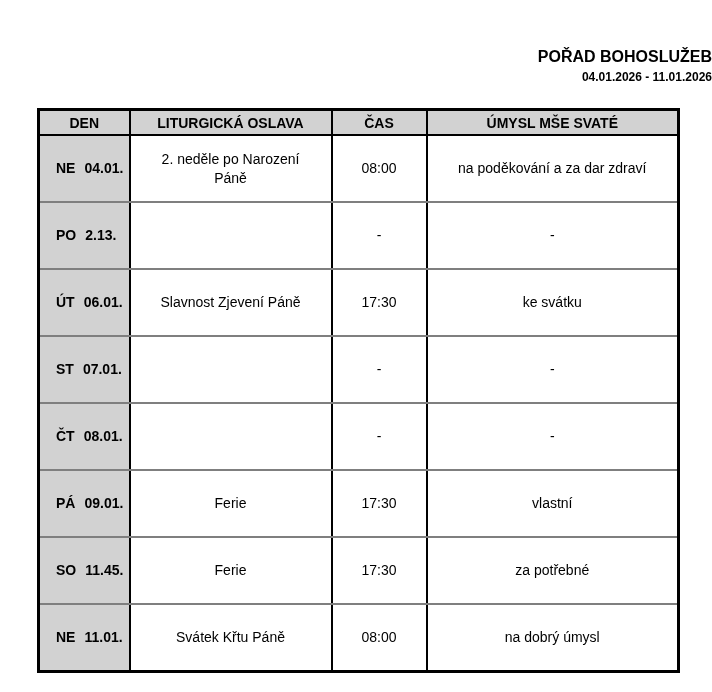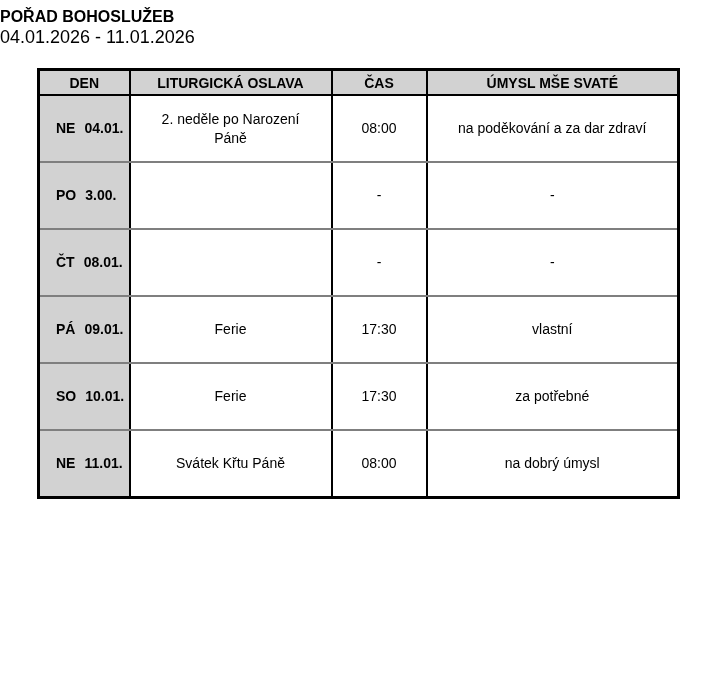--- a/index.html
+++ b/index.html
@@ -11,35 +11,36 @@
     position: relative;
     width: 712px;
     height: 692px;
     background: #ffffff;
     font-family: "Liberation Sans", sans-serif;
     color: #000000;
     overflow: hidden;
   }
   .doc-header {
     padding-top: 6px;
-    text-align: left;
+    text-align: right;
+    margin-top: 40px;
   }
   .doc-title {
     font-size: 16px;
     font-weight: bold;
     line-height: 21px;
   }
   .doc-subtitle {
     font-size: 16px;
     font-weight: bold;
     line-height: 21px;
   }
   .doc-daterange {
-    font-size: 18px;
-    font-weight: normal;
+    font-size: 12px;
+    font-weight: bold;
     line-height: 20px;
   }
   table.schedule {
     border-collapse: collapse;
     table-layout: fixed;
     width: 640px;
     margin: 21px 0 0 37px;
     border: 3px solid #000000;
   }
   table.schedule th {
@@ -101,39 +102,51 @@
       </tr>
     </thead>
     <tbody>
         <tr>
           <td class="day-cell"><span class="day-abbr">NE</span><span class="day-date">04.01.</span></td>
           <td class="celebration-cell">2. neděle po Narození Páně</td>
           <td class="time-cell">08:00</td>
           <td class="intention-cell">na poděkování a za dar zdraví</td>
         </tr>
         <tr>
-          <td class="day-cell"><span class="day-abbr">PO</span><span class="day-date">3.00.</span></td>
+          <td class="day-cell"><span class="day-abbr">PO</span><span class="day-date">2.13.</span></td>
+          <td class="celebration-cell"></td>
+          <td class="time-cell">-</td>
+          <td class="intention-cell">-</td>
+        </tr>
+        <tr>
+          <td class="day-cell"><span class="day-abbr">ÚT</span><span class="day-date">06.01.</span></td>
+          <td class="celebration-cell">Slavnost Zjevení Páně</td>
+          <td class="time-cell">17:30</td>
+          <td class="intention-cell">ke svátku</td>
+        </tr>
+        <tr>
+          <td class="day-cell"><span class="day-abbr">ST</span><span class="day-date">07.01.</span></td>
           <td class="celebration-cell"></td>
           <td class="time-cell">-</td>
           <td class="intention-cell">-</td>
         </tr>
         <tr>
           <td class="day-cell"><span class="day-abbr">ČT</span><span class="day-date">08.01.</span></td>
           <td class="celebration-cell"></td>
           <td class="time-cell">-</td>
           <td class="intention-cell">-</td>
         </tr>
         <tr>
           <td class="day-cell"><span class="day-abbr">PÁ</span><span class="day-date">09.01.</span></td>
           <td class="celebration-cell">Ferie</td>
           <td class="time-cell">17:30</td>
           <td class="intention-cell">vlastní</td>
         </tr>
         <tr>
-          <td class="day-cell"><span class="day-abbr">SO</span><span class="day-date">10.01.</span></td>
+          <td class="day-cell"><span class="day-abbr">SO</span><span class="day-date">11.45.</span></td>
           <td class="celebration-cell">Ferie</td>
           <td class="time-cell">17:30</td>
           <td class="intention-cell">za potřebné</td>
         </tr>
         <tr>
           <td class="day-cell"><span class="day-abbr">NE</span><span class="day-date">11.01.</span></td>
           <td class="celebration-cell">Svátek Křtu Páně</td>
           <td class="time-cell">08:00</td>
           <td class="intention-cell">na dobrý úmysl</td>
         </tr>

